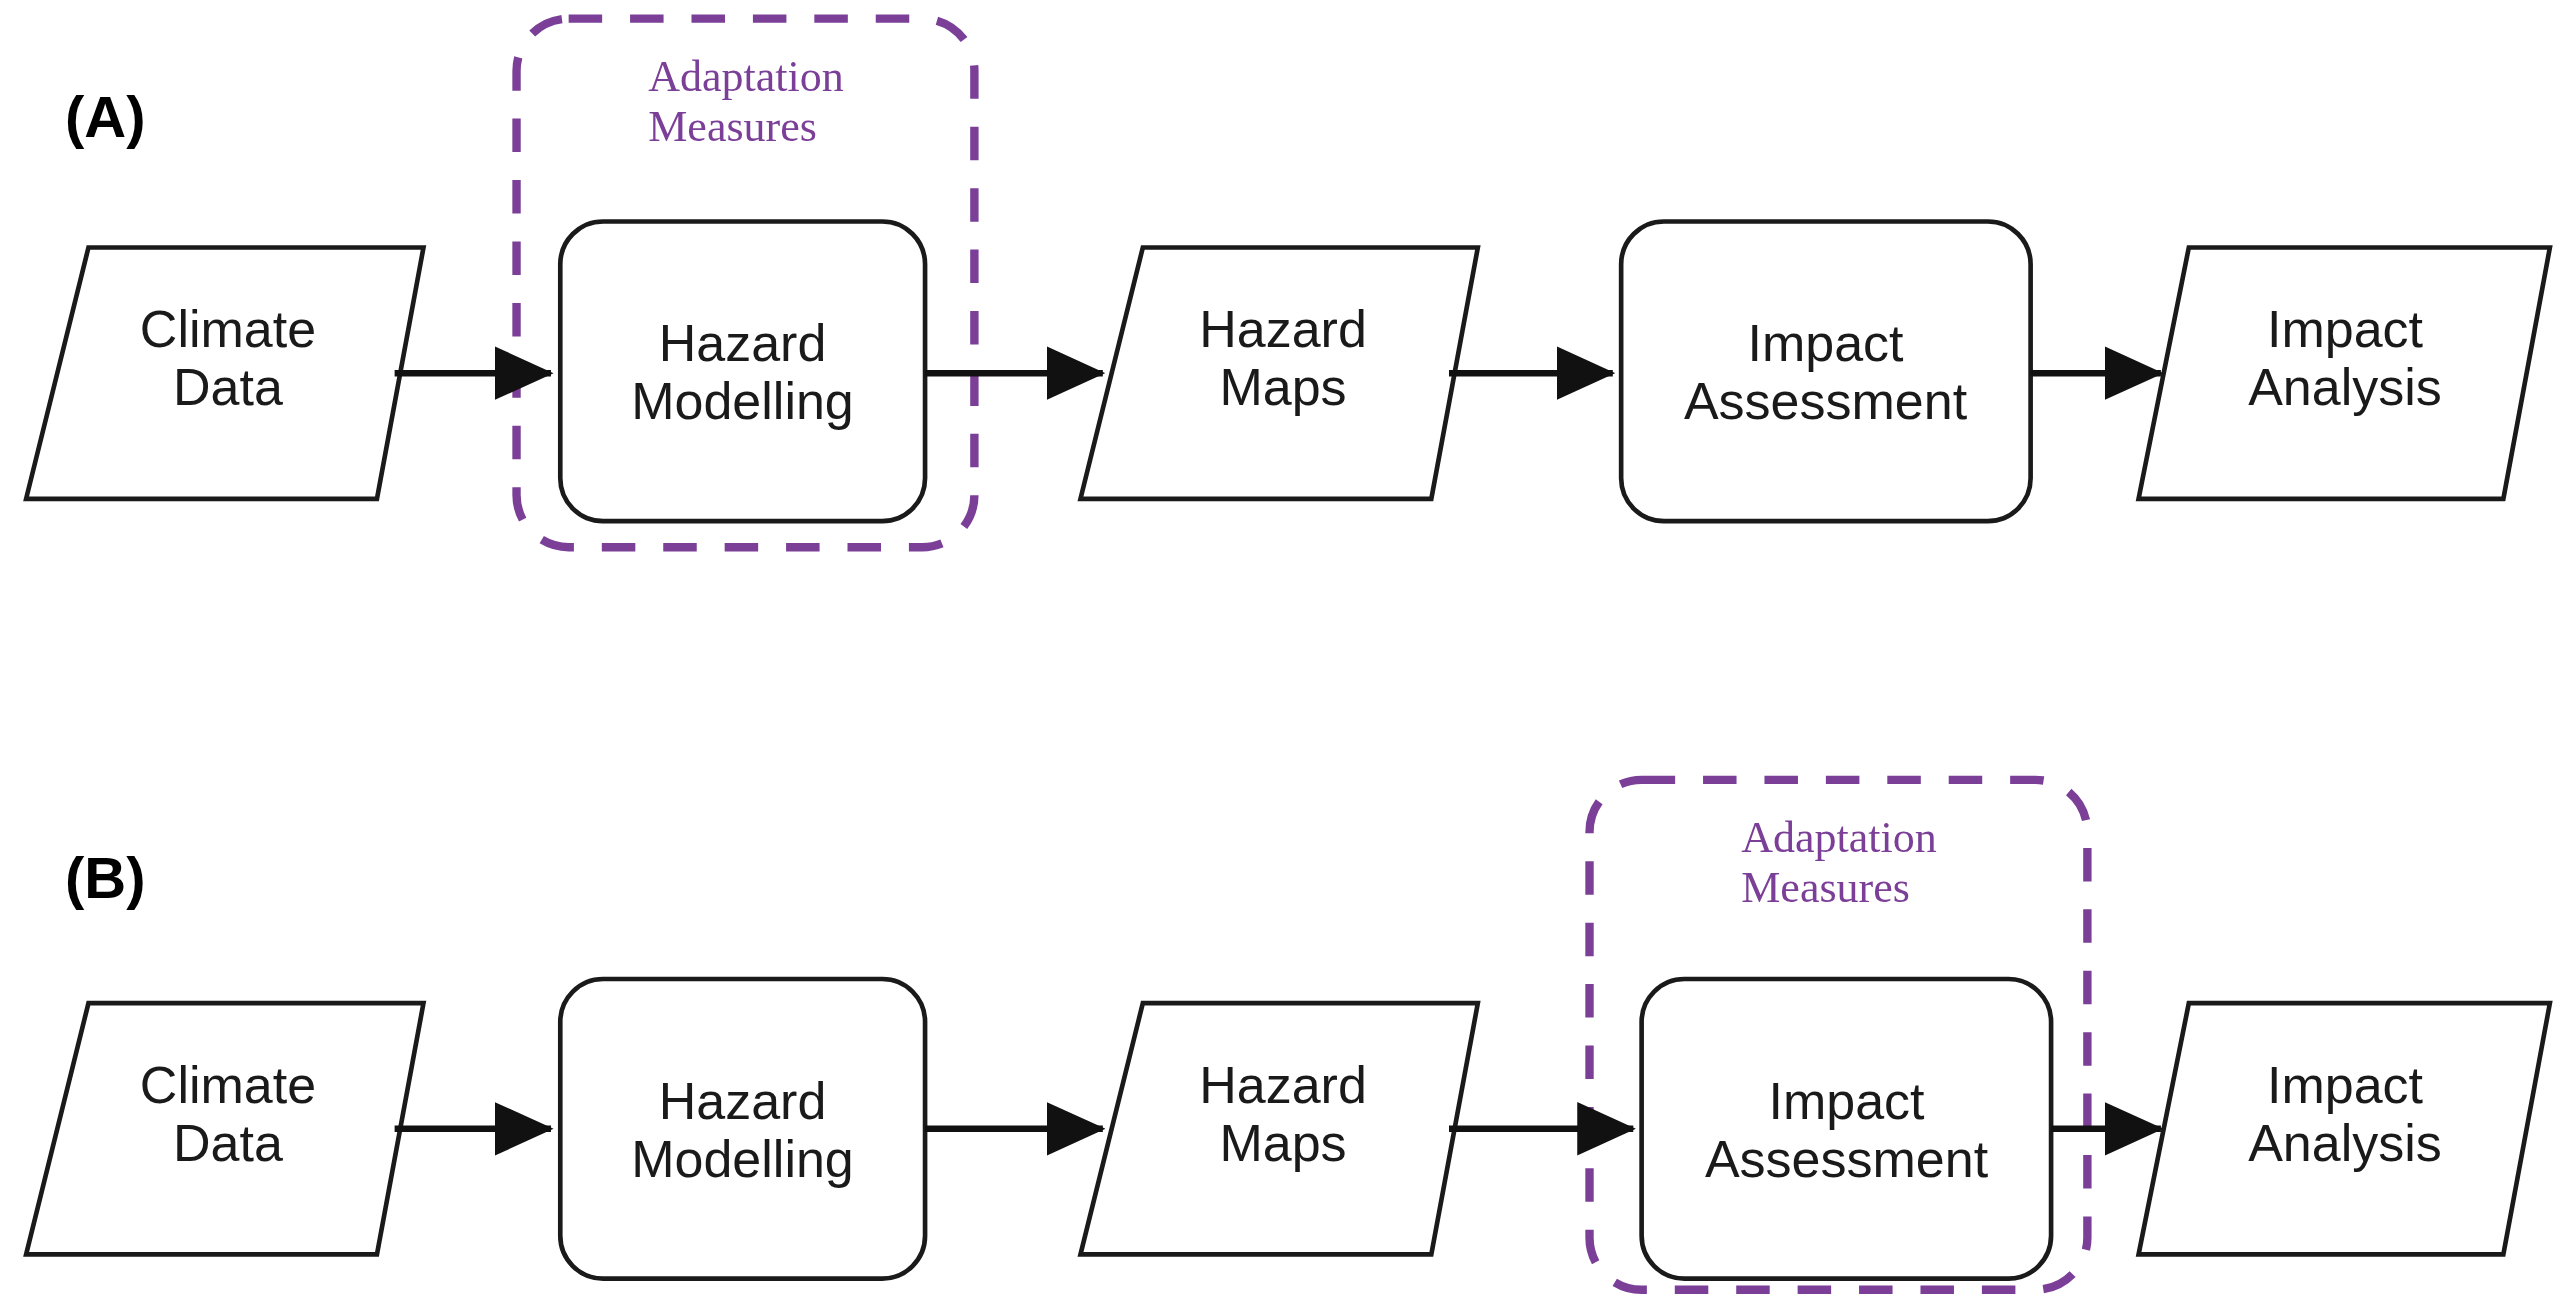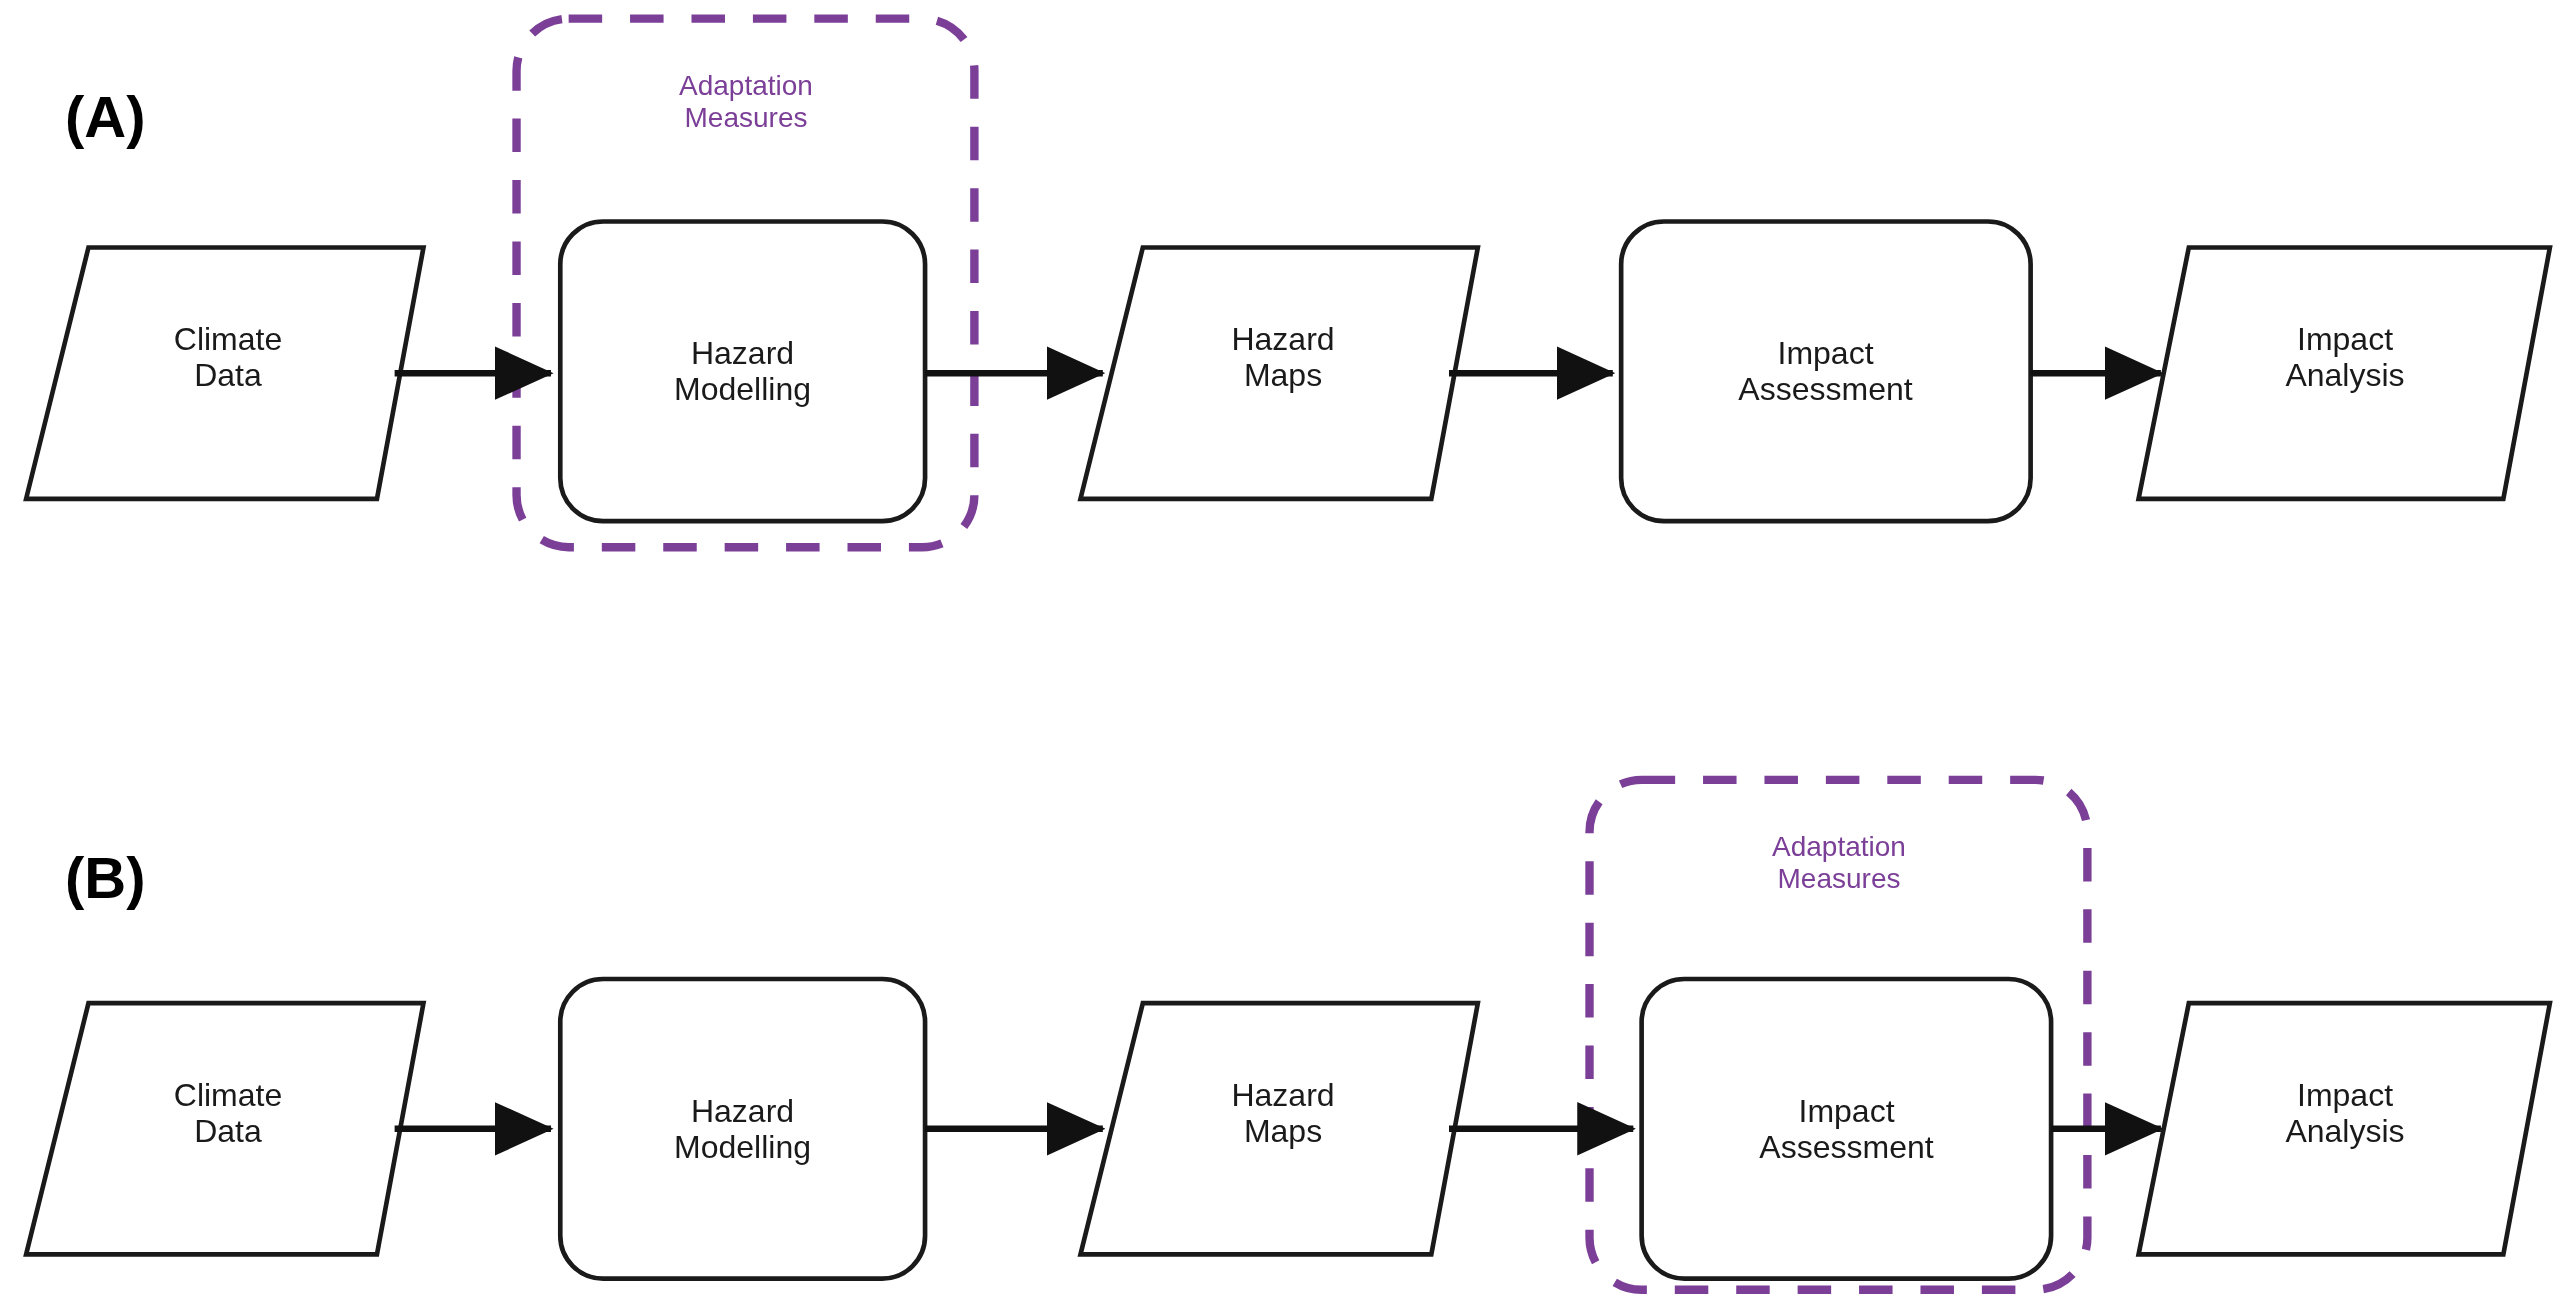--- a/index.html
+++ b/index.html
@@ -30,40 +30,41 @@
     position: absolute;
     font-weight: bold;
     font-size: 58px;
     color: #000000;
     letter-spacing: 0px;
     white-space: nowrap;
     line-height: 1;
   }
   .node-label {
     position: absolute;
-    font-size: 32px;
+    font-size: 52px;
     color: #1a1a1a;
     text-align: center;
     line-height: 1.12;
     white-space: pre-line;
     display: flex;
     align-items: center;
     justify-content: center;
     pointer-events: none;
   }
   .group-label {
     position: absolute;
-    font-size: 28px;
-    text-align: center;
+    font-size: 44px;
+    text-align: left;
     line-height: 1.14;
     white-space: pre-line;
     display: flex;
     align-items: center;
     justify-content: center;
     pointer-events: none;
+    font-family: Liberation Serif, serif;
   }
 </style>
 </head>
 <body>
 
 <div id="canvas">
 
   <svg id="flow-svg" viewBox="0 0 2768 1412">
     <defs>
       <marker id="arrowhead" markerWidth="9" markerHeight="9" refX="8.6" refY="4.5" orient="auto" markerUnits="strokeWidth">

